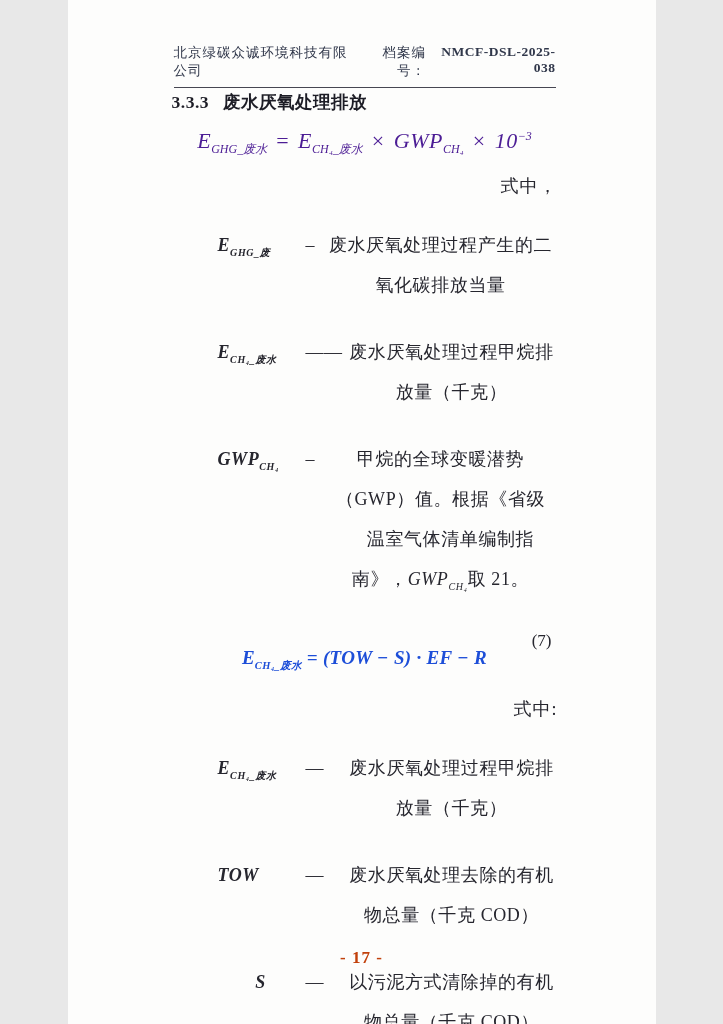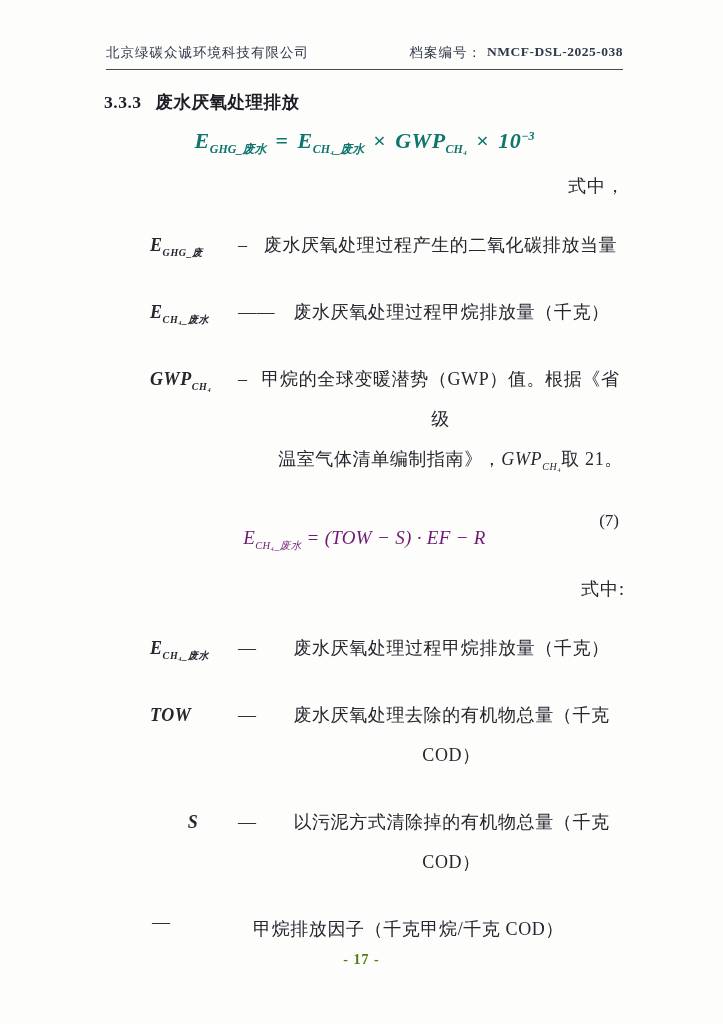--- a/index.html
+++ b/index.html
@@ -2,63 +2,63 @@
 <html><head>
 <meta charset="utf-8">
 <style>
   html,body{margin:0;padding:0;}
   body{
     background:#e8e8e8;
     font-family:"Liberation Serif","DejaVu Serif",serif;
   }
   .page{
     position:relative;
-    width:723px;height:1024px;
+    width:588px;height:1024px;
     margin:0 auto;
     background:#fdfdfc;
     color:#26262e;
     overflow:hidden;
   }
   
   .header{
     position:absolute;left:106px;right:100px;top:44px;
     display:flex;justify-content:space-between;align-items:baseline;
     font-size:13.5px;letter-spacing:1px;
     color:#30374a;
     border-bottom:1.6px solid #474752;
     padding-bottom:7px;
   }
-  .header .archive{display:flex;gap:5px;letter-spacing:.5px;font-weight:bold;}
+  .header .archive{display:flex;gap:5px;letter-spacing:.5px;font-weight:bold;text-align:right;}
   .header .archive .label{font-weight:normal;letter-spacing:1px;}
   
   .content{position:absolute;left:104px;right:98px;top:90px;}
   .h-section{
     font-size:17.5px;font-weight:bold;color:#1d1d26;
     letter-spacing:.5px;margin:0;
   }
   .h-section .num{margin-right:14px;}
   .para{
     font-size:18px;line-height:37.5px;letter-spacing:.6px;
     text-indent:2em;margin:8px 0 0 0;
   }
   
   .formula{
     text-align:center;
-    font-style:italic;font-weight:bold;
-    font-size:22px;color:#0f766e;
+    font-style:italic;font-weight:normal;
+    font-size:22px;color:#4c1d95;
     margin:14px 0 0 0;
     letter-spacing:.5px;
   }
   .formula sub{font-size:12px;letter-spacing:0;}
   .formula sup{font-size:12px;letter-spacing:0;}
   .formula .op{font-style:normal;padding:0 3px;}
   .formula2-wrap{position:relative;margin:16px 0 0 0;}
   .formula2{
-    text-align:center;font-style:italic;font-weight:normal;
-    font-size:19px;color:#701a75;letter-spacing:.3px;
+    text-align:center;font-style:italic;font-weight:bold;
+    font-size:19px;color:#1d4ed8;letter-spacing:.3px;
   }
   .formula2 sub{font-size:10.5px;}
   .eq-number{
     position:absolute;right:6px;top:-16px;
     font-style:normal;font-size:17px;color:#26262e;
   }
   
   .where-label{
     font-size:18px;letter-spacing:1px;margin:16px 0 0 36px;text-align:right;
   }
@@ -76,22 +76,22 @@
   .var-dash{flex:none;width:40px;text-align:left;padding-left:2px;}
   .var-dash.tight{width:18px;}
   .var-dash.raised{position:relative;top:-7px;}
   .var-desc{flex:1;line-height:40px;text-align:center;}
   .inline-var{font-style:italic;}
   .inline-var sub{font-size:10px;}
   .gap-lg{margin-top:40px;}
   .gap-xl{margin-top:24px;}
   .footer{
     position:absolute;bottom:56px;left:0;right:0;
-    text-align:center;font-size:14px;font-weight:bold;
-    color:#4d7c0f;letter-spacing:1px;
+    text-align:center;font-size:17px;font-weight:bold;
+    color:#c2410c;letter-spacing:1px;
   }
 </style>
 </head>
 <body>
 
 <div class="page">
 
   <div class="header">
     <span>北京绿碳众诚环境科技有限公司</span>
     <span class="archive">

